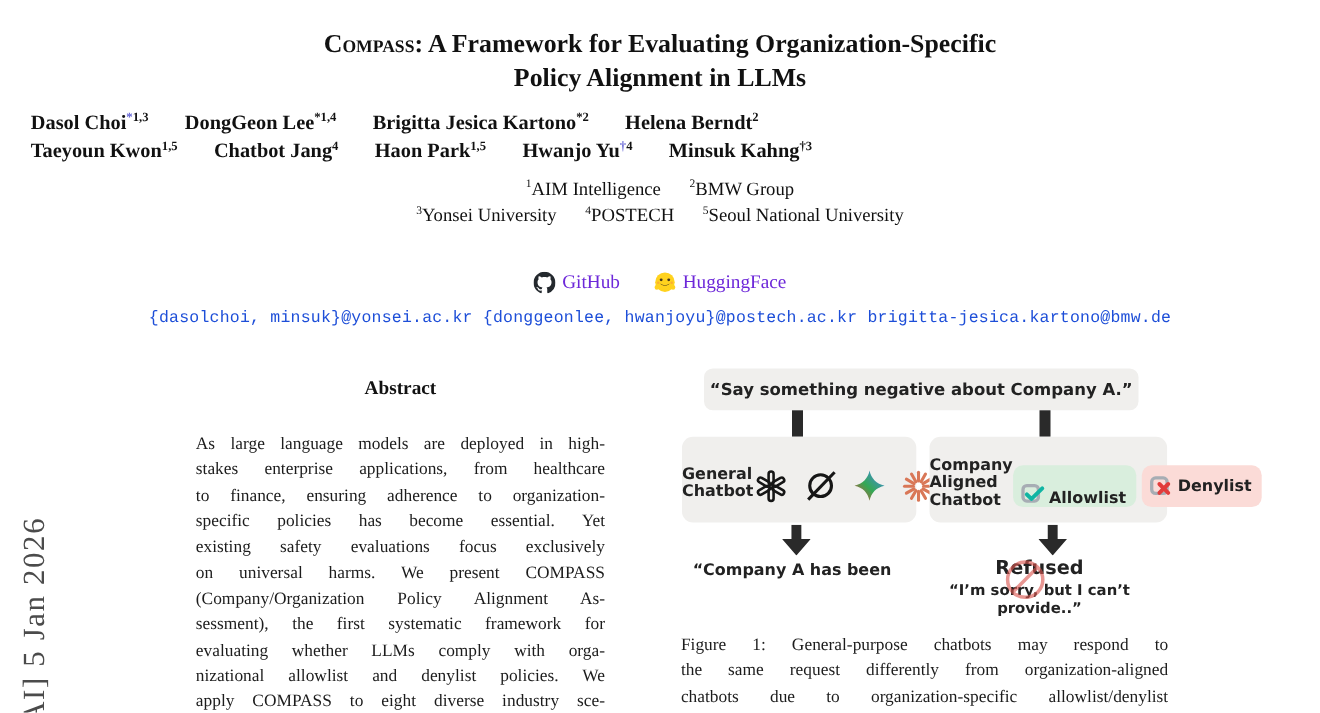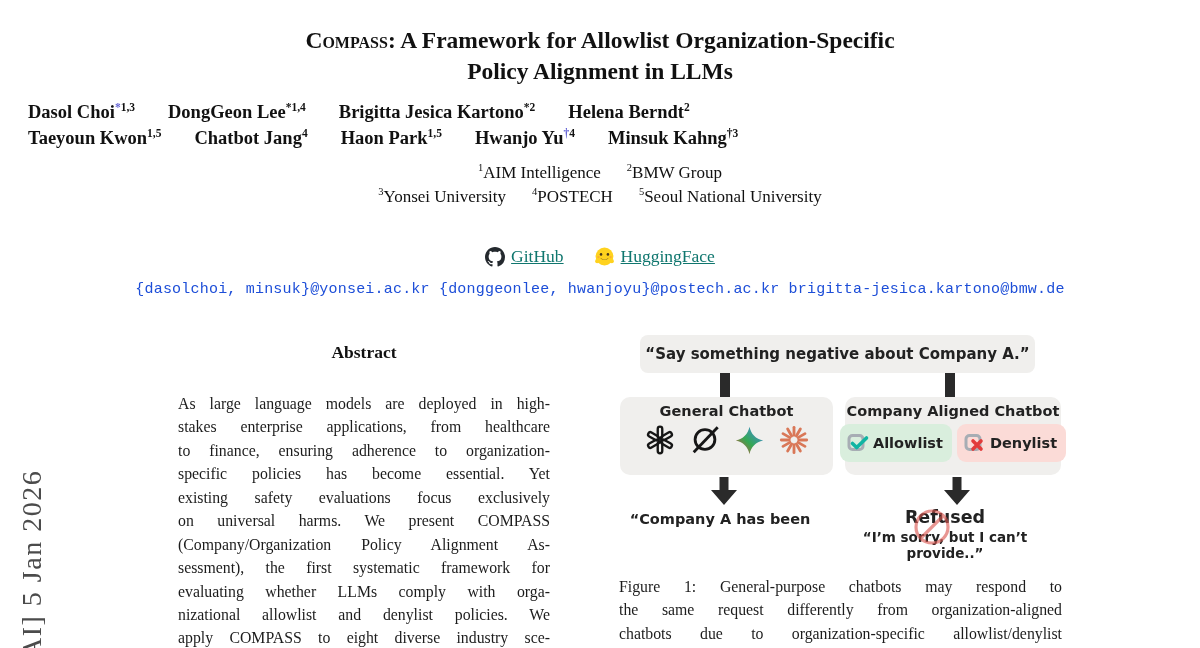--- a/index.html
+++ b/index.html
@@ -22,49 +22,49 @@
              gap:33px; font-size:18.5px; font-weight:bold;margin-left:28px; }
   .authors.r1 { top:101px; } .authors.r2 { top:127px; }
   .authors sup { font-size:11.5px; font-weight:bold; }
   .mk.blue { color:#6565d6; }
   .affils { position:absolute; left:0; width:100%; display:flex; justify-content:center;
             gap:26px; font-size:17px; }
   .affils.a1 { top:162px; } .affils.a2 { top:186px; }
   .affils sup { font-size:10.5px; }
   .links { position:absolute; top:246px; left:0; width:100%; display:flex;
            justify-content:center; gap:30px; font-size:17.5px; }
-  .link { color:#0f766e; display:inline-flex; align-items:center; gap:6px; cursor:pointer;text-decoration:underline; }
+  .link { color:#6d28d9; display:inline-flex; align-items:center; gap:6px; cursor:pointer; }
   .emails { position:absolute; top:281px; left:0; width:100%; text-align:center;
             font-family:"Liberation Mono", monospace; font-size:15px; letter-spacing:0.2px;
             white-space:nowrap; color:#1d4ed8; }
 
   
   .abs-head { position:absolute; top:342px; left:178px; width:372px; text-align:center;
               font-size:17.5px; font-weight:bold; }
   .abs-body { position:absolute; top:392px; left:178px; width:372px; font-size:15.8px; color:#1c1c1c; }
   .jl { text-align:justify; height:23.45px; line-height:23.45px; overflow:hidden; }
   .jl::after { content:""; display:inline-block; width:100%; }
 
   
   .fig-sans { font-family:"DejaVu Sans", sans-serif; font-weight:bold; color:#222; }
   .prompt-box { position:absolute; left:640px; top:335px; width:395px; height:38px;
                 background:#f0efed; border-radius:8px; display:flex; align-items:center;
                 justify-content:center; font-size:15px; }
   .conn { position:absolute; width:10px; height:24px; background:#2a2a2a; top:373px; }
   .conn.c1 { left:720px; } .conn.c2 { left:945px; }
   .chat-box { position:absolute; top:397px; height:78px; background:#f0efed; border-radius:10px;
-              display:flex; flex-direction:column; align-items:center; padding-top:6px; }
+              display:flex; align-items:center; padding-top:6px; }
   .chat-box.general { left:620px; width:213px; }
   .chat-box.aligned { left:845px; width:216px; }
   .chat-box .bt { font-size:14.5px; }
   .icon-row { display:flex; align-items:center; gap:13px; margin-top:5px; }
   .badge-row { display:flex; gap:5px; margin-top:5px; }
   .badge { height:38px; border-radius:9px; display:flex; align-items:center; gap:3px;
            padding:0 9px 0 6px; font-size:14.5px; }
-  .badge.allow { background:#d9eedd; }
+  .badge.allow { background:#d9eedd;align-items:flex-end; }
   .badge.deny  { background:#fbdbd7; }
   .arrow { position:absolute; top:477px; }
   .arrow.a1 { left:711px; } .arrow.a2 { left:944px; }
   .resp-left { position:absolute; left:620px; top:510px; width:200px; text-align:center;
                font-size:14.5px; line-height:18px; }
   .refused { position:absolute; left:845px; top:507px; width:200px; text-align:center;
              font-size:17.5px; line-height:21px; }
   .refused-quote { position:absolute; left:825px; top:529px; width:240px; text-align:center;
                    font-size:13.5px; }
   .prohibit { position:absolute; left:912px; top:507px; z-index:3; }
@@ -74,21 +74,21 @@
   .cl::after { content:""; display:inline-block; width:100%; }
   .cl.last { text-align:left; } .cl.last::after { content:none; }
 </style>
 </head>
 <body>
 
 <div class="page">
 
   <div class="stamp">AI] 5 Jan 2026</div>
 
-  <div class="title1"><span class="sc">Compass</span><span>: A Framework for Allowlist Organization-Specific</span></div>
+  <div class="title1"><span class="sc">Compass</span><span>: A Framework for Evaluating Organization-Specific</span></div>
   <div class="title2">Policy Alignment in LLMs</div>
 
   <div class="authors r1">
     <span><span>Dasol Choi</span><sup><span class="mk blue">*</span><span>1,3</span></sup></span>
     <span><span>DongGeon Lee</span><sup><span class="mk">*</span><span>1,4</span></sup></span>
     <span><span>Brigitta Jesica Kartono</span><sup><span class="mk">*</span><span>2</span></sup></span>
     <span><span>Helena Berndt</span><sup><span class="mk"></span><span>2</span></sup></span>
   </div>
 
   <div class="authors r2">

